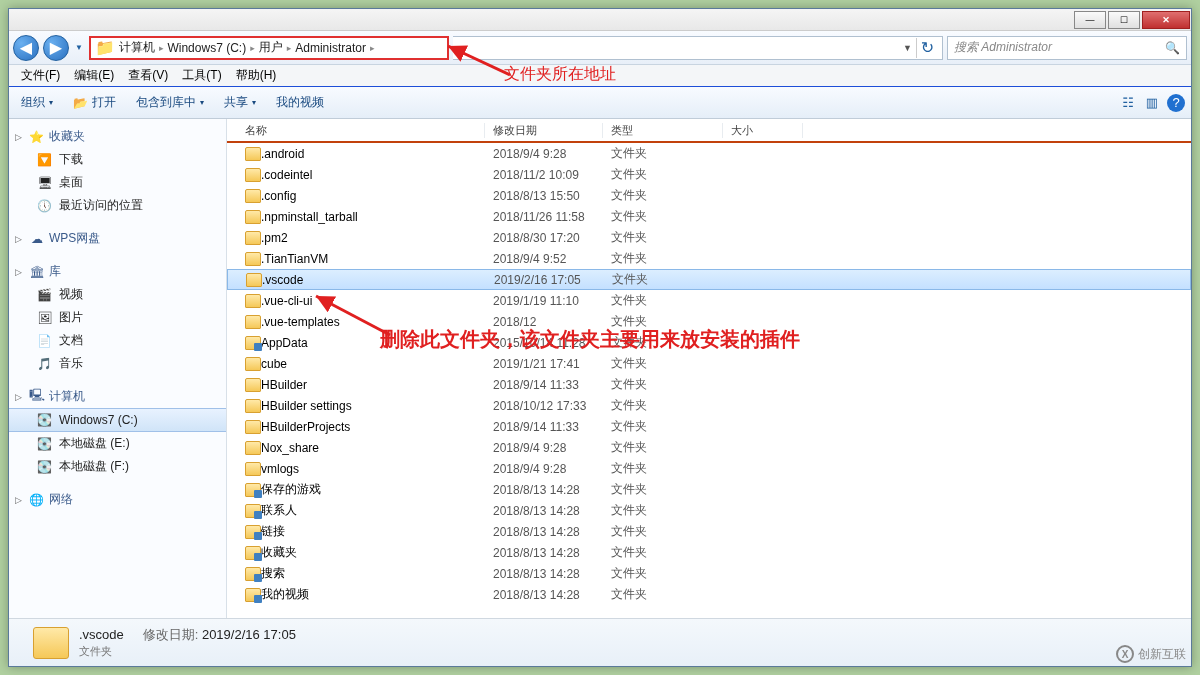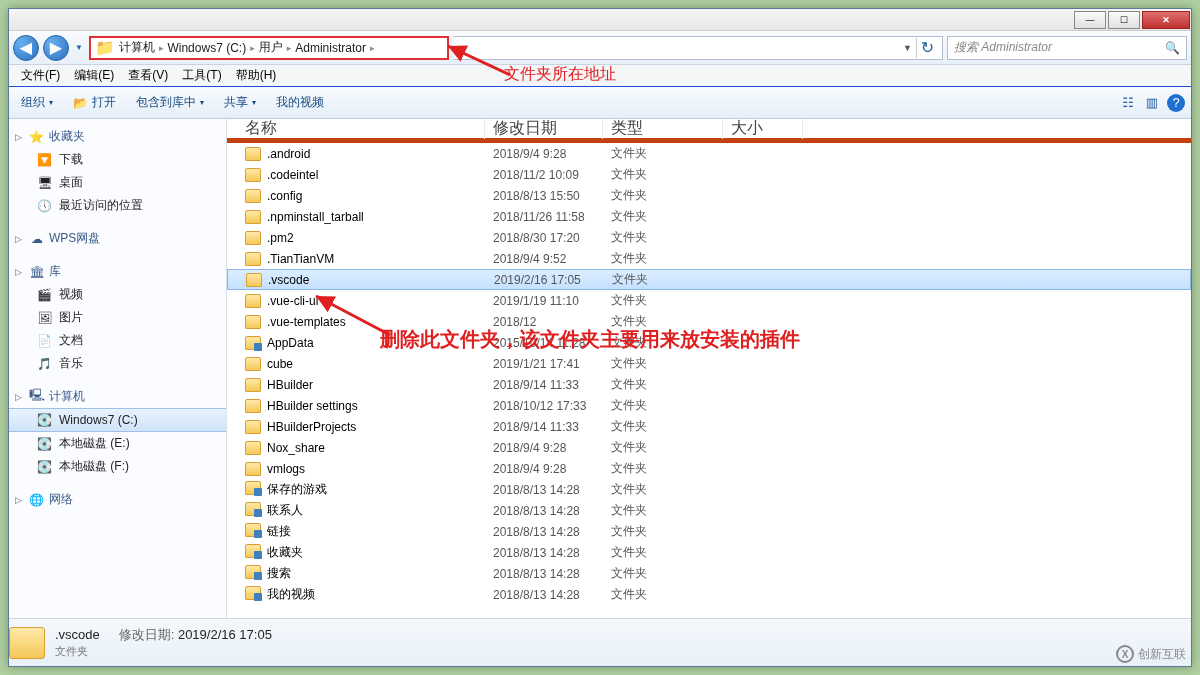--- a/index.html
+++ b/index.html
@@ -29,35 +29,35 @@
 .main { flex: 1; display: flex; overflow: hidden; }
 .sidebar { width: 218px; border-right: 1px solid #d8e0e8; background: #fafcff; overflow-y: auto; padding: 6px 0; font-size: 12px; }
 .sgrp { margin-bottom: 10px; }
 .sgrphdr { display: flex; align-items: center; gap: 4px; padding: 3px 6px; color: #3a5a8a; cursor: pointer; }
 .sgrphdr .tri { font-size: 9px; color: #666; width: 10px; }
 .sgrphdr .ico { width: 16px; height: 16px; display: inline-flex; align-items: center; justify-content: center; }
 .sgrpitems .sitem { display: flex; align-items: center; gap: 6px; padding: 3px 6px 3px 28px; cursor: pointer; color: #222; }
 .sgrpitems .sitem.sel { background: linear-gradient(to bottom,#e8f2ff,#d0e4f8); border: 1px solid #a0c0e8; border-left: none; border-right: none; }
 .sgrpitems .sitem .ico { width: 16px; height: 16px; display: inline-flex; align-items: center; justify-content: center; font-size: 12px; }
 .filepane { flex: 1; display: flex; flex-direction: column; overflow: hidden; background: #fff; }
-.colhdr { height: 24px; border-bottom: 5px solid #c2410c; display: flex; align-items: center; font-size: 16px; color: #444; padding-left: 10px; }
+.colhdr { height: 24px; border-bottom: 2px solid #c2410c; display: flex; align-items: center; font-size: 11px; color: #444; padding-left: 10px; }
 .colhdr .col { border-right: 1px solid #e8ecf0; padding: 0 8px; cursor: pointer; }
 .colhdr .col.name { width: 248px; }
 .colhdr .col.date { width: 118px; }
 .colhdr .col.type { width: 120px; }
 .colhdr .col.size { width: 80px; }
 .filelist { flex: 1; overflow-y: auto; font-size: 12px; }
 .frow { display: flex; align-items: center; height: 21px; padding-left: 10px; cursor: pointer; }
 .frow.sel { background: linear-gradient(to bottom,#dceeff,#c4e0ff); border: 1px solid #8ab8e8; }
-.frow .fname { width: 248px; display: flex; gap: 6px; padding-left: 8px; }
+.frow .fname { width: 248px; display: flex; align-items: center; padding-left: 8px; }
 .frow .fdate { width: 118px; color: #555; padding-left: 8px; }
 .frow .ftype { width: 120px; color: #555; padding-left: 8px; }
 .frow .ficon { width: 16px; height: 14px; background: linear-gradient(to bottom,#ffe9a8,#f5c858); border-radius: 2px 2px 1px 1px; border: 1px solid #d8a030; position: relative; }
 .frow .ficon.sys::after { content:""; position:absolute; right:-2px; bottom:-2px; width:8px; height:8px; background:#4080c0; border-radius:1px; }
-.details { height: 48px; border-top: 1px solid #d0d8e0; background: linear-gradient(to bottom,#f4f8fc,#e8f0f8); display: flex; align-items: center; padding: 4px 0; gap: 10px; font-size: 12px; }
+.details { height: 48px; border-top: 1px solid #d0d8e0; background: linear-gradient(to bottom,#f4f8fc,#e8f0f8); display: flex; align-items: center; padding: 4px 24px; gap: 10px; font-size: 12px; }
 .details .bigico { width: 36px; height: 32px; background: linear-gradient(to bottom,#ffe9a8,#f5c858); border: 1px solid #d8a030; border-radius: 3px; }
 .details .dtext .dname { color: #222; font-size: 13px; }
 .details .dtext .dtype { color: #777; font-size: 11px; }
 .details .dmeta { color: #666; margin-left: 8px; }
 .annot1 { position: absolute; color: #e02020; font-size: 16px; font-weight: 500; left: 504px; top: 64px; pointer-events: none; }
 .annot2 { position: absolute; color: #e02020; font-size: 20px; font-weight: 700; left: 380px; top: 326px; pointer-events: none; }
 .arrow { position: absolute; pointer-events: none; }
 .watermark { position: absolute; right: 14px; bottom: 12px; font-size: 12px; color: #888; display: flex; align-items: center; gap: 4px; }
 .watermark .logo { width: 18px; height: 18px; border: 2px solid #888; border-radius: 50%; display: flex; align-items: center; justify-content: center; font-size: 10px; font-weight: bold; }
 </style>

